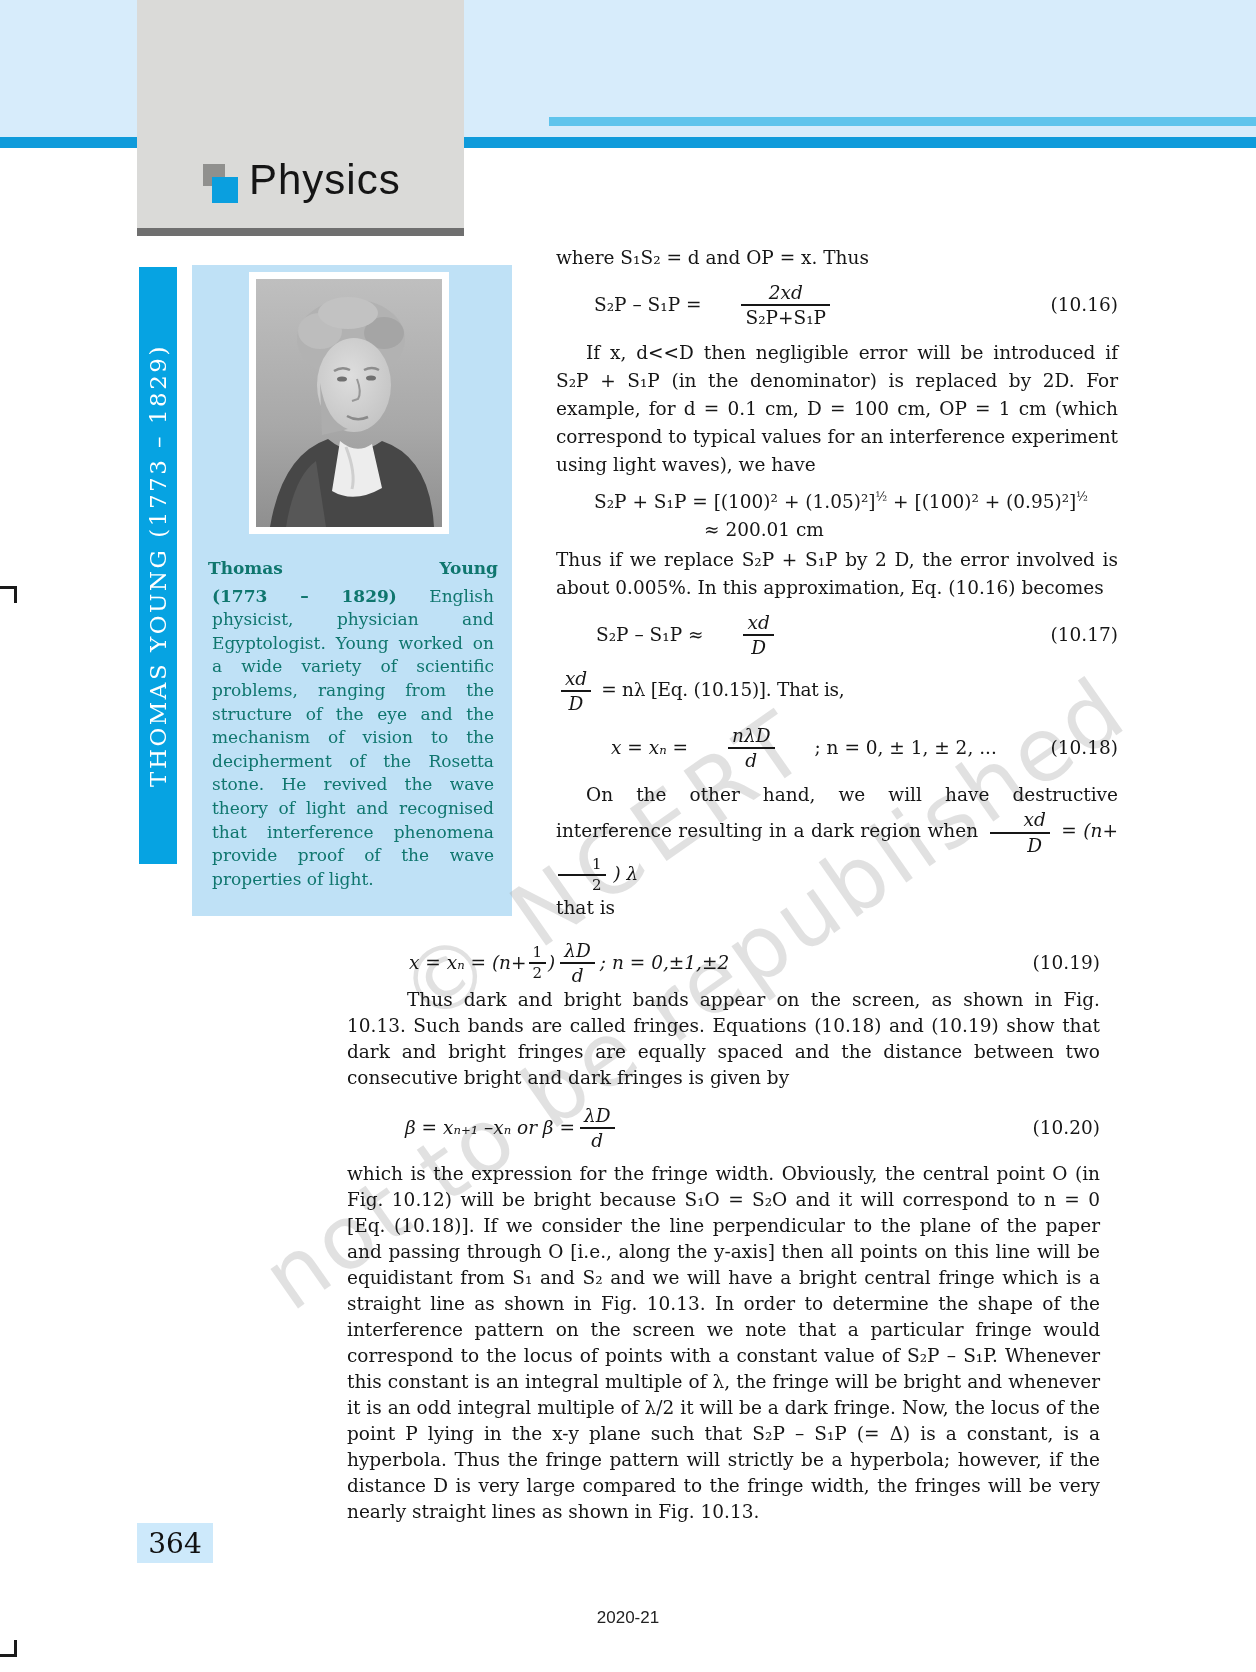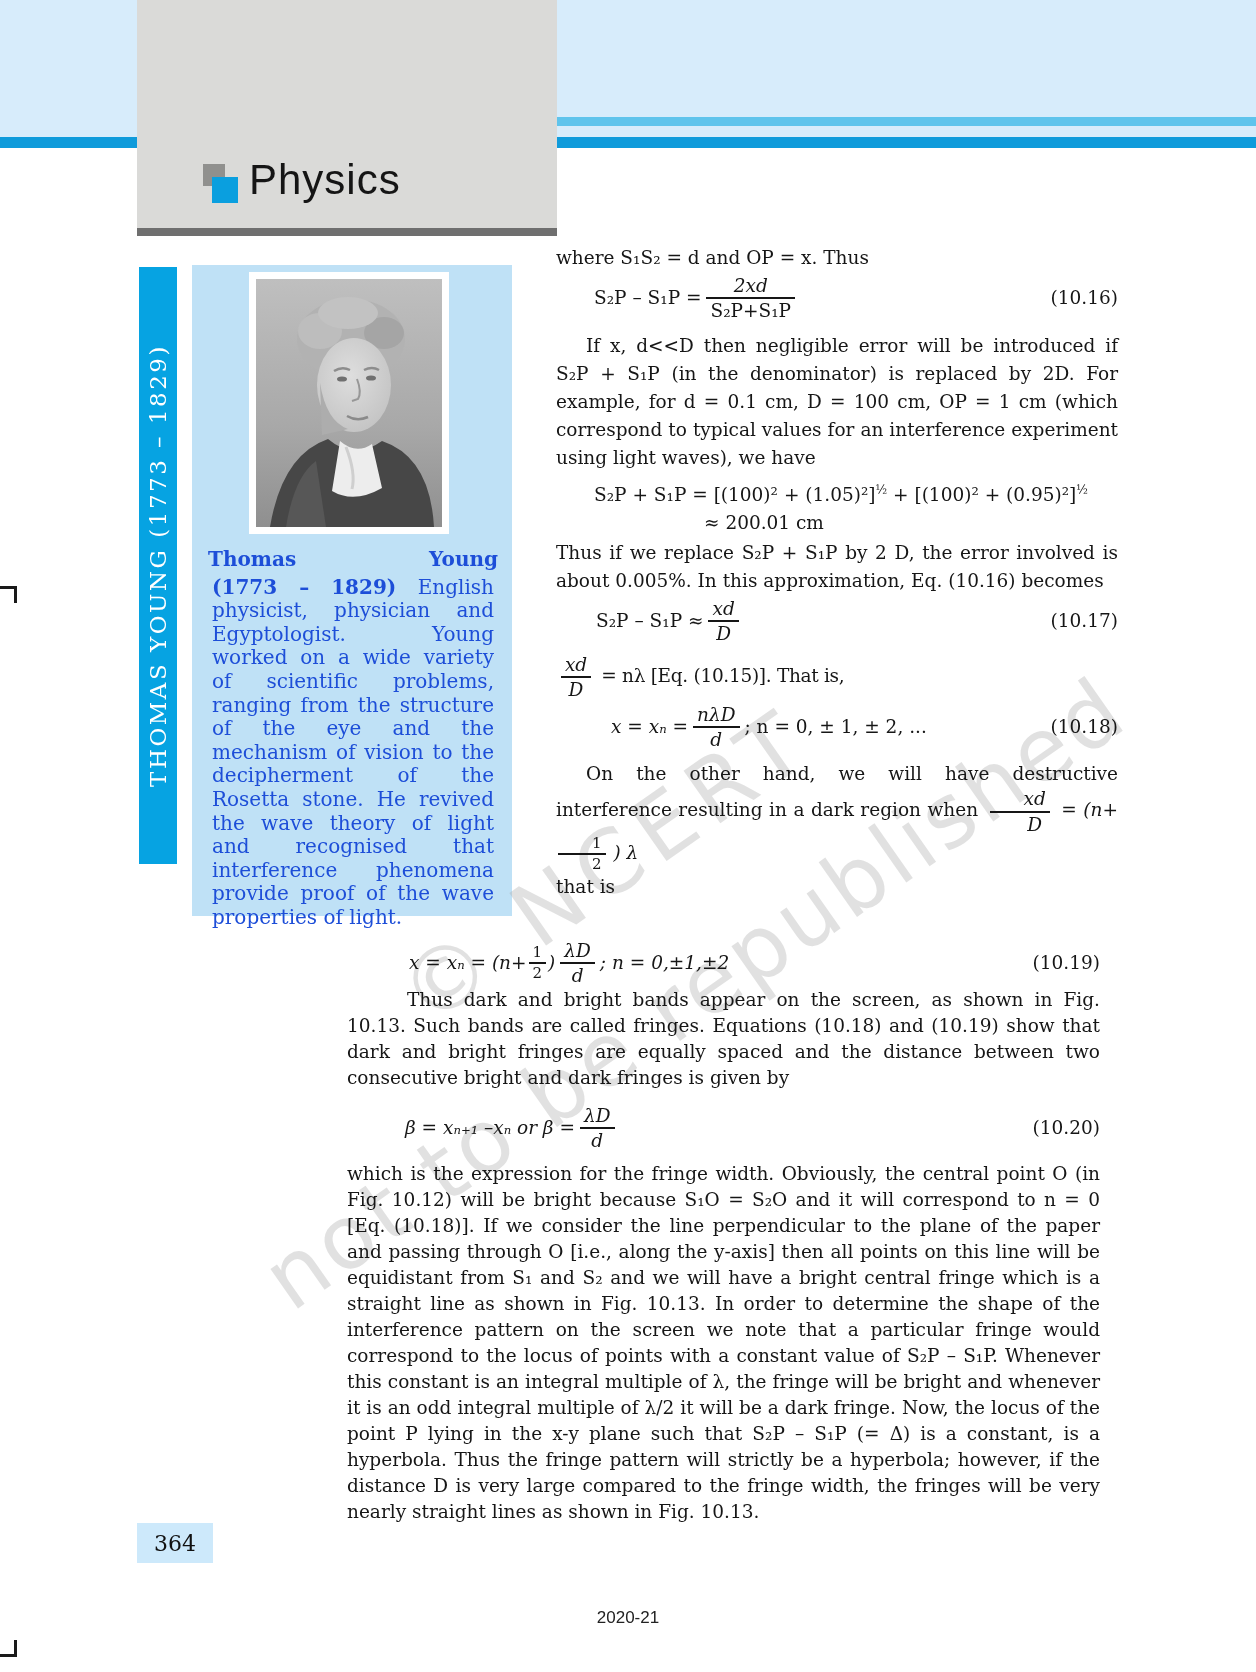--- a/index.html
+++ b/index.html
@@ -4,21 +4,21 @@
 <style>
   html,body { margin:0; padding:0; background:#ffffff; }
   .page { position:relative; width:1256px; height:1672px; background:#ffffff; overflow:hidden;
           font-family:"DejaVu Serif","DejaVu Sans",serif; color:#161616; }
 
   
   .band-light { position:absolute; left:0; top:0; width:1256px; height:137px; background:#d7ecfb; }
   .bar-sky   { position:absolute; left:549px; top:117px; width:707px; height:9px; background:#5fc4ec; }
   .bar-dark  { position:absolute; left:0; top:137px; width:1256px; height:11px; background:#0f9bdb; }
 
-  .graybox { position:absolute; left:137px; top:0; width:420px; height:228px; background:#dadad8;
+  .graybox { position:absolute; left:137px; top:0; width:327px; height:228px; background:#dadad8;
              border-bottom:8px solid #6f6f6f; }
   .logo { position:absolute; left:66px; top:164px; width:44px; height:48px; }
   .sq-gray { position:absolute; left:0; top:0; width:22px; height:22px; background:#90908e; }
   .sq-blue { position:absolute; left:9px; top:13px; width:26px; height:26px; background:#0a9fdf; }
   .book-title { position:absolute; left:112px; top:156px; font-family:"Liberation Sans","DejaVu Sans",sans-serif;
                 font-size:42px; letter-spacing:1px; color:#151515; }
 
   
   .mark { position:absolute; }
   .mark-tl { left:2px; top:2px; width:16px; height:16px; border-right:3px solid #1a1a1a; border-bottom:3px solid #1a1a1a; }
@@ -27,22 +27,22 @@
 
   
   .strip { position:absolute; left:139px; top:267px; width:38px; height:597px; background:#06a3e2; }
   .vlabel { position:absolute; left:139px; top:864px; width:597px; height:38px;
             transform:rotate(-90deg); transform-origin:0 0;
             display:flex; align-items:center; justify-content:center;
             color:#ffffff; font-size:23px; letter-spacing:2.5px; white-space:nowrap; }
   .biobox { position:absolute; left:192px; top:265px; width:320px; height:651px; background:#bfe1f6; }
   .portrait-frame { position:absolute; left:57px; top:7px; width:186px; height:248px; background:#ffffff; padding:7px; }
   .portrait-frame svg { display:block; width:186px; height:248px; }
-  .biotext { position:absolute; left:16px; top:283px; width:290px; font-size:20px; line-height:23.6px;
-             color:#1d4ed8; text-align:justify; }
+  .biotext { position:absolute; left:16px; top:292px; width:290px; font-size:17px; line-height:23.6px;
+             color:#0f766e; text-align:justify; }
   .bio-line1 { display:flex; justify-content:space-between; font-weight:bold; }
   .biotext p { margin:4px; }
   .biotext b { font-weight:bold; }
 
   
   .watermark { position:absolute; left:60px; top:560px; width:1180px; height:740px;
                transform:rotate(-35deg); display:flex; flex-direction:column; align-items:center;
                justify-content:center; z-index:1; pointer-events:none;
                font-family:"DejaVu Sans",sans-serif; color:rgba(175,175,175,0.38); }
   .watermark .wm1 { font-size:88px; letter-spacing:10px; }
@@ -60,25 +60,25 @@
 
   
   .eqrow { position:relative; display:flex; align-items:center; }
   .eqlabel { position:absolute; right:0; top:50%; transform:translateY(-50%); }
   .it { font-style:italic; }
   .frac { display:inline-block; vertical-align:middle; text-align:center; margin:0 5px; line-height:1.15; }
   .frac .fn { display:block; padding:0 4px 1px; border-bottom:2px solid #161616; }
   .frac .fd { display:block; padding:1px 4px 0; }
   .frac.small { font-size:15px; margin:0 2px; }
   sup.half { font-size:12px; vertical-align:super; }
-  .eq-m { margin-top:3px; margin-bottom:10px; }
+  .eq-m { margin-top:10px; margin-bottom:10px;gap:35px; }
 
   
   .pagenum-box { position:absolute; left:137px; top:1523px; width:76px; height:40px; background:#cde9fb;
-                 display:flex; align-items:center; justify-content:center; font-size:22px; color:#111; z-index:2; }
+                 display:flex; align-items:center; justify-content:center; font-size:28px; color:#111; z-index:2; }
   .year { position:absolute; left:0; top:1608px; width:1256px; text-align:center;
           font-family:"Liberation Sans","DejaVu Sans",sans-serif; font-size:17px; color:#222; z-index:2; }
 </style>
 </head>
 <body>
 
 <div class="page">
 
   <span class="mark mark-tl"></span>
   <span class="mark mark-ml"></span>

